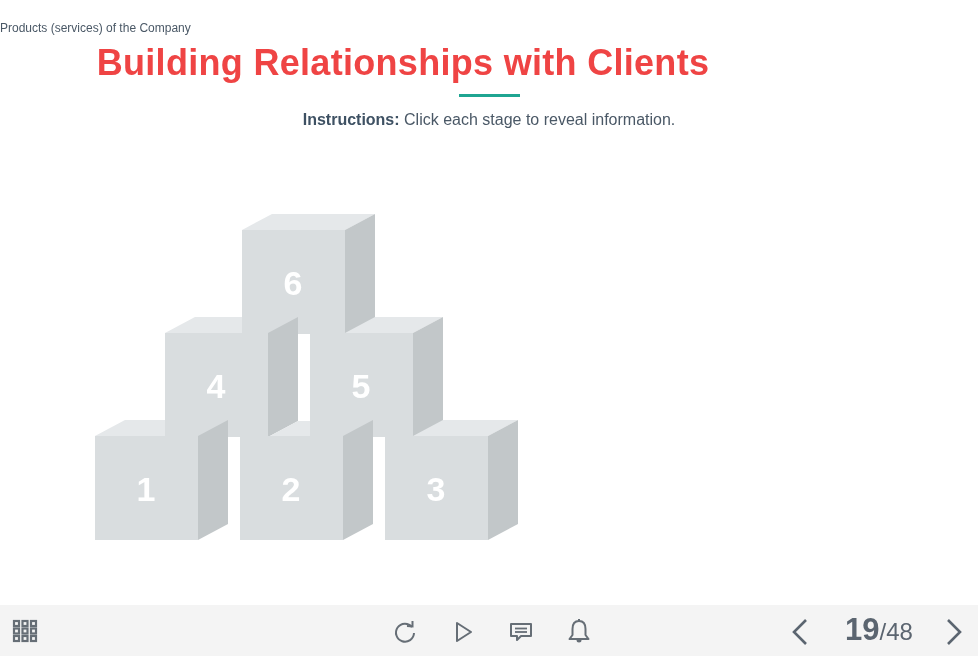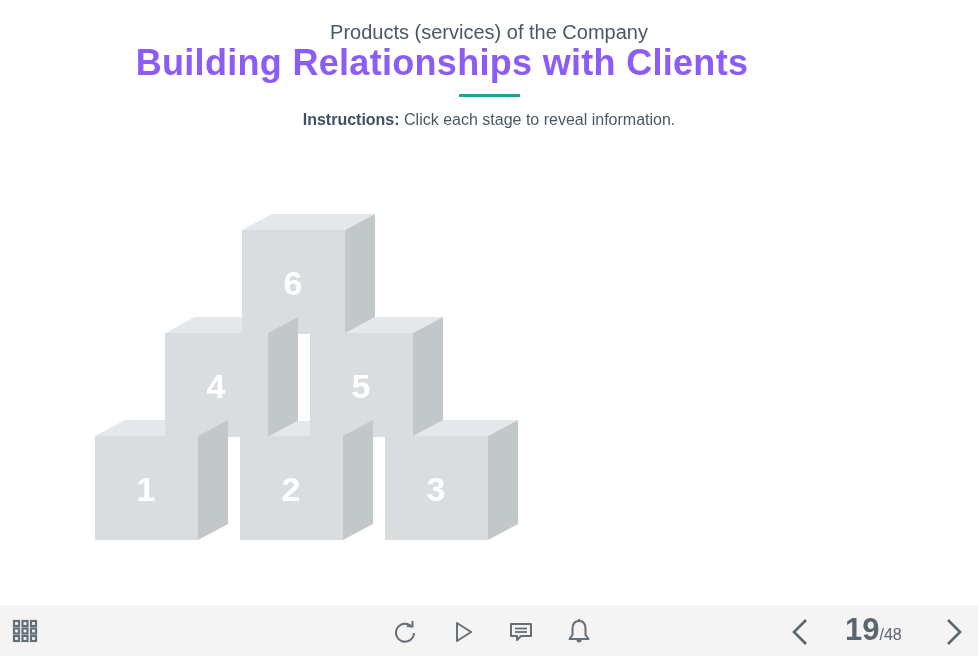--- a/index.html
+++ b/index.html
@@ -1,32 +1,32 @@
 <!DOCTYPE html>
 <html><head>
 <meta charset="utf-8">
 <style>
   html, body { margin:0; padding:0; }
   body { width:978px; height:656px; background:#ffffff; position:relative; overflow:hidden; font-family:"Liberation Sans", sans-serif; }
-  .subtitle { position:absolute; top:21px; left:0; width:978px; text-align:center; font-size:20px; color:#4a5866; }
-  .title { position:absolute; top:42px; left:0; width:806px; text-align:center; font-size:36px; font-weight:bold; color:#8b5cf6; letter-spacing:0.3px;padding-left:39px; }
+  .subtitle { position:absolute; top:21px; left:0; width:978px; font-size:12px; color:#4a5866; }
+  .title { position:absolute; top:42px; left:0; width:806px; text-align:center; font-size:36px; font-weight:bold; color:#ef4444; letter-spacing:0.3px; }
   .accent-line { position:absolute; top:94px; left:459px; width:61px; height:3px; background:#1fa592; }
   .instructions { position:absolute; top:111px; left:0; width:978px; text-align:center; font-size:16px; color:#4a5866; }
   .instructions b { color:#3e5163; }
   .cubes { position:absolute; left:0; top:0; width:978px; height:600px; }
   .cube { cursor:pointer; }
   .cube-label { font-family:"Liberation Sans", sans-serif; font-weight:bold; font-size:34px; fill:#ffffff; }
   .toolbar { position:absolute; left:0; top:605px; width:978px; height:51px;
     background-color:#f4f4f4;
     background-image: radial-gradient(#e6e6e6 0.6px, transparent 0.7px);
     background-size:6px 6px; }
   .tb-btn { position:absolute; display:flex; align-items:center; justify-content:center; cursor:pointer; }
   .page-num { position:absolute; left:845px; top:612px; color:#5b6570; }
   .page-num .cur { font-size:31px; font-weight:bold;text-align:center; }
-  .page-num .tot { font-size:16px; }
+  .page-num .tot { font-size:24px; }
 </style>
 </head>
 <body>
 
 <div class="subtitle">Products (services) of the Company</div>
 <div class="title">Building Relationships with Clients</div>
 <div class="accent-line"></div>
 <div class="instructions"><b>Instructions:</b><span> Click each stage to reveal information.</span></div>
 
 <svg class="cubes" viewBox="0 0 978 600" width="978" height="600">

